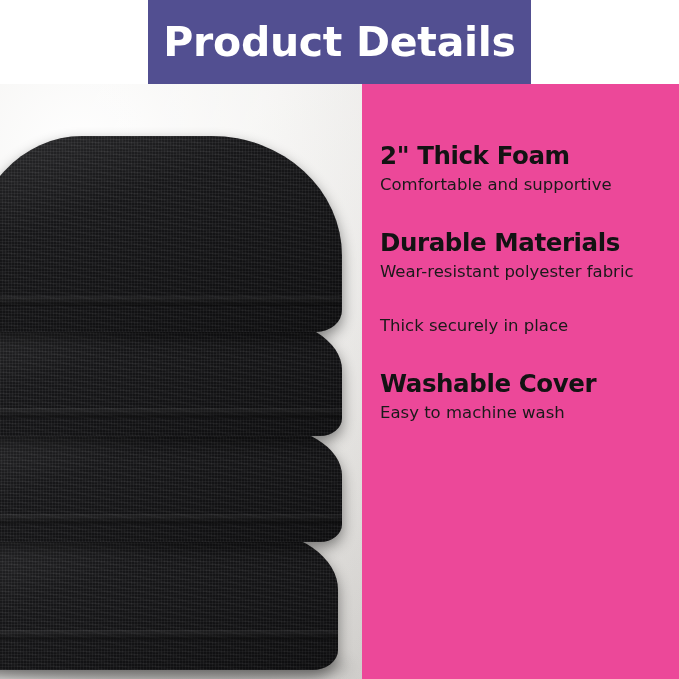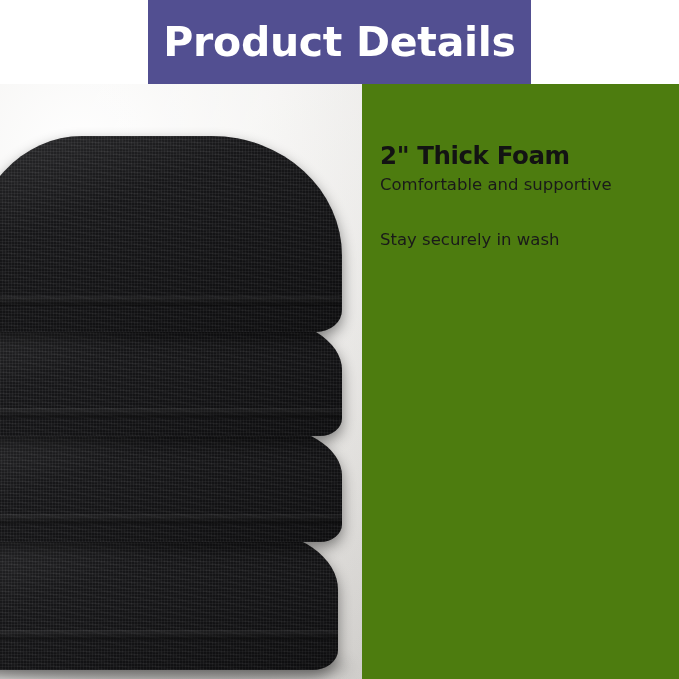--- a/index.html
+++ b/index.html
@@ -7,21 +7,21 @@
     padding: 0;
     background: #ffffff;
   }
   body {
     font-family: "DejaVu Sans", sans-serif;
   }
   #page {
     position: relative;
     width: 679px;
     height: 679px;
-    background: #4d7c0f;
+    background: #ec4899;
     overflow: hidden;
   }
   
   #header-banner {
     position: absolute;
     left: 0;
     top: 0;
     width: 679px;
     height: 84px;
     background: #524f91;
@@ -211,21 +211,29 @@
     </div>
   </div>
 
   <div id="features">
 
     <div class="feature">
       <div class="feature-title">2" Thick Foam</div>
       <div class="feature-desc">Comfortable and supportive</div>
     </div>
 
-
-    <div class="feature">
-      <div class="feature-desc">Stay securely in wash</div>
-    </div>
-
+    <div class="feature">
+      <div class="feature-title">Durable Materials</div>
+      <div class="feature-desc">Wear-resistant polyester fabric</div>
+    </div>
+
+    <div class="feature">
+      <div class="feature-desc">Thick securely in place</div>
+    </div>
+
+    <div class="feature">
+      <div class="feature-title">Washable Cover</div>
+      <div class="feature-desc">Easy to machine wash</div>
+    </div>
 
   </div>
 
 </div>
 
 </body></html>

